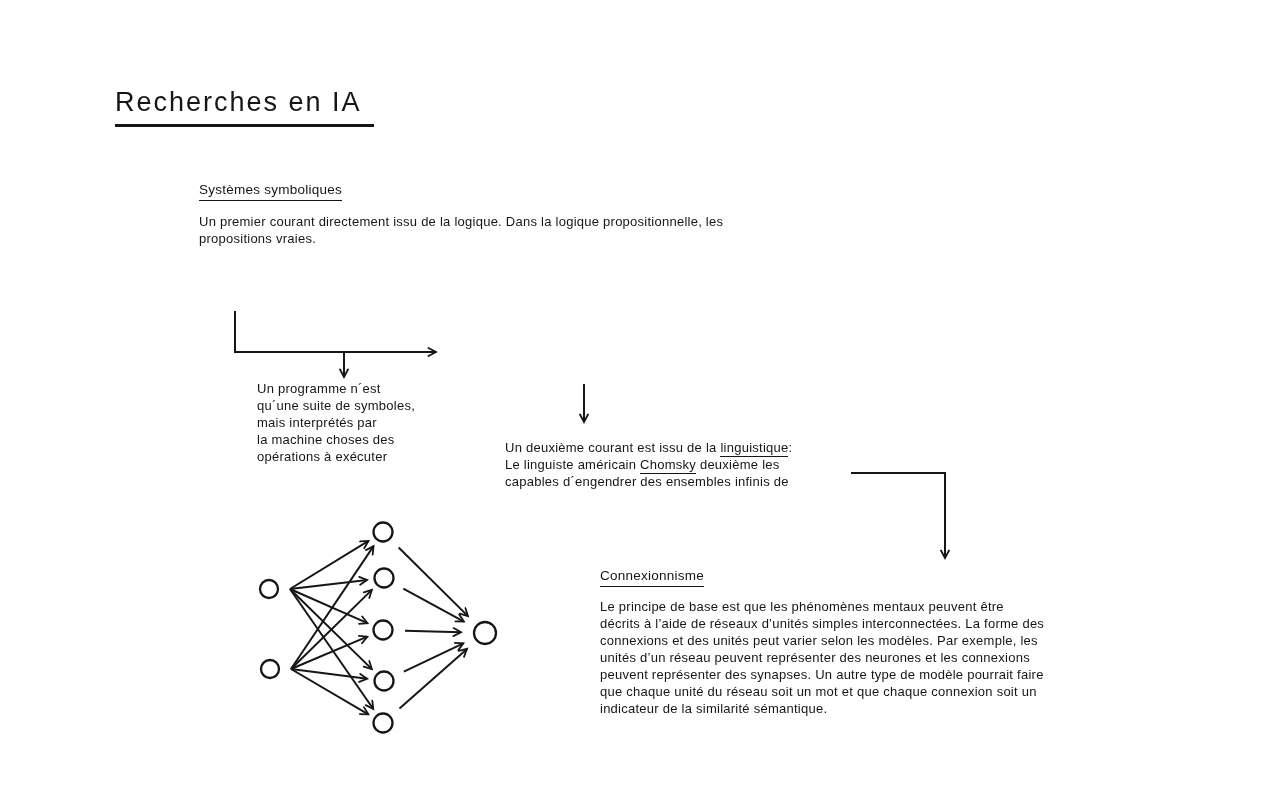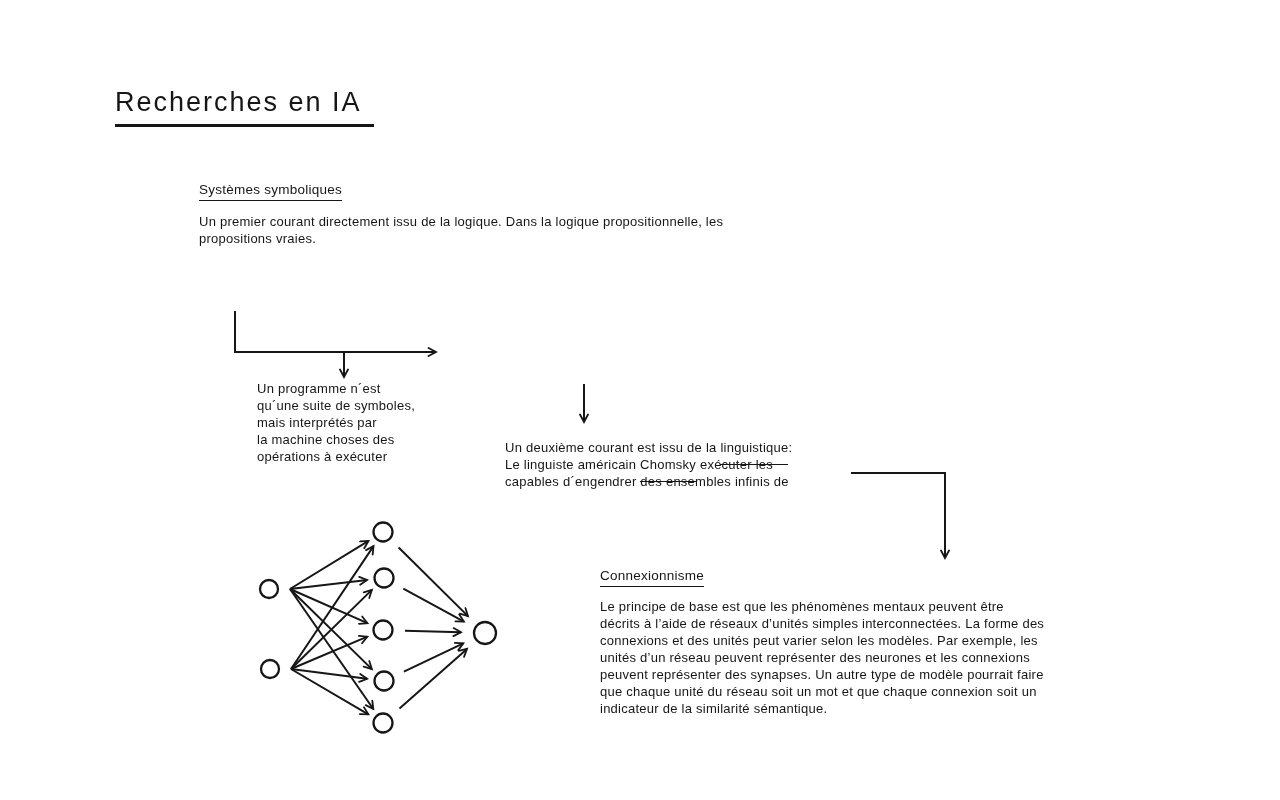--- a/index.html
+++ b/index.html
@@ -29,21 +29,21 @@
     padding-bottom:2px;
     white-space:nowrap;
   }
   .line{
     font-size:13px;line-height:17px;height:17px;
     letter-spacing:0.25px;
     white-space:nowrap;
   }
   .u{
     border-bottom:1.5px solid #161616;
-    padding-bottom:9px;
+    padding-bottom:1px;
   }
   #overlay{position:absolute;left:0;top:0;width:1280px;height:800px;}
 </style>
 </head>
 <body>
 
 <div class="page">
 
   <svg id="overlay" xmlns="http://www.w3.org/2000/svg">
     <defs>
@@ -95,21 +95,21 @@
   <div class="block" style="left:257px;top:380px;">
     <div class="line">Un programme n´est</div>
     <div class="line">qu´une suite de symboles,</div>
     <div class="line">mais interprétés par</div>
     <div class="line">la machine choses des</div>
     <div class="line">opérations à exécuter</div>
   </div>
 
   <div class="block" style="left:505px;top:439px;">
     <div class="line"><span>Un deuxième courant est issu de la </span><span class="u">linguistique</span><span>:</span></div>
-    <div class="line"><span>Le linguiste américain </span><span class="u">Chomsky</span><span> exécuter les</span></div>
+    <div class="line"><span>Le linguiste américain </span><span class="u">Chomsky</span><span> deuxième les</span></div>
     <div class="line">capables d´engendrer des ensembles infinis de</div>
   </div>
 
   <div class="block" style="left:600px;top:566px;">
     <div class="h">Connexionnisme</div>
     <div style="height:11px;"></div>
     <div class="line">Le principe de base est que les phénomènes mentaux peuvent être</div>
     <div class="line">décrits à l’aide de réseaux d’unités simples interconnectées. La forme des</div>
     <div class="line">connexions et des unités peut varier selon les modèles. Par exemple, les</div>
     <div class="line">unités d’un réseau peuvent représenter des neurones et les connexions</div>

